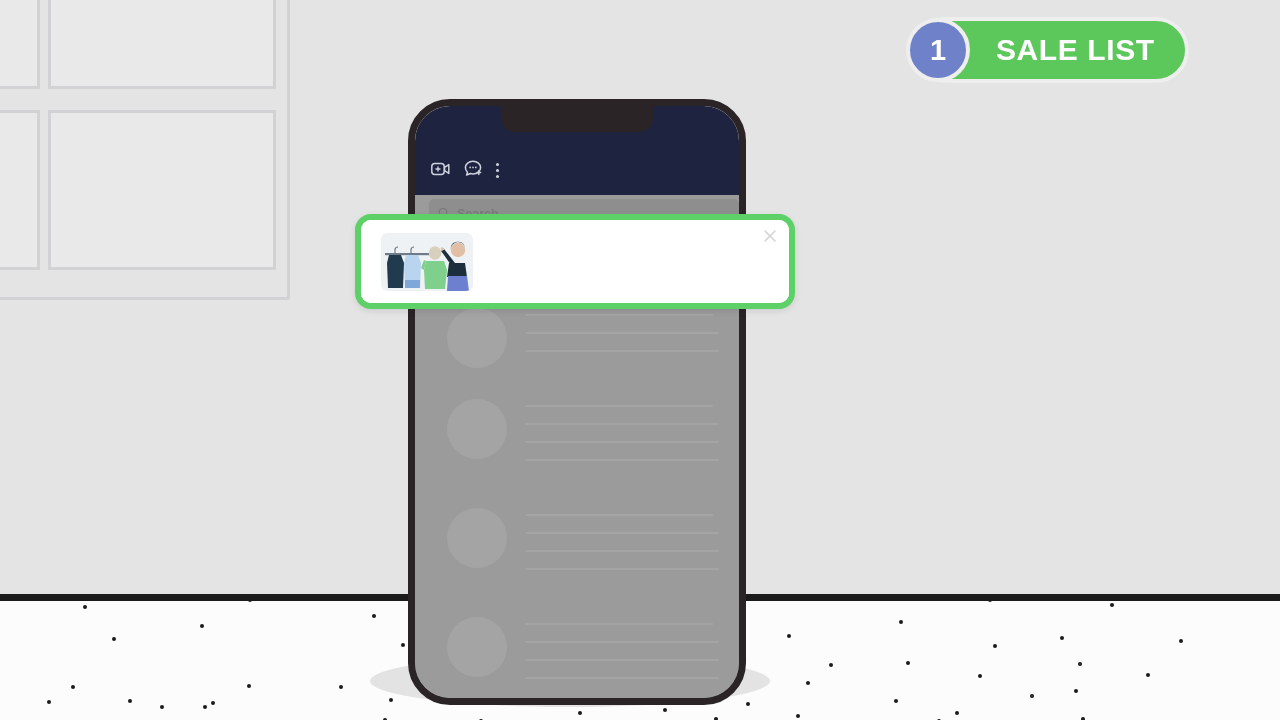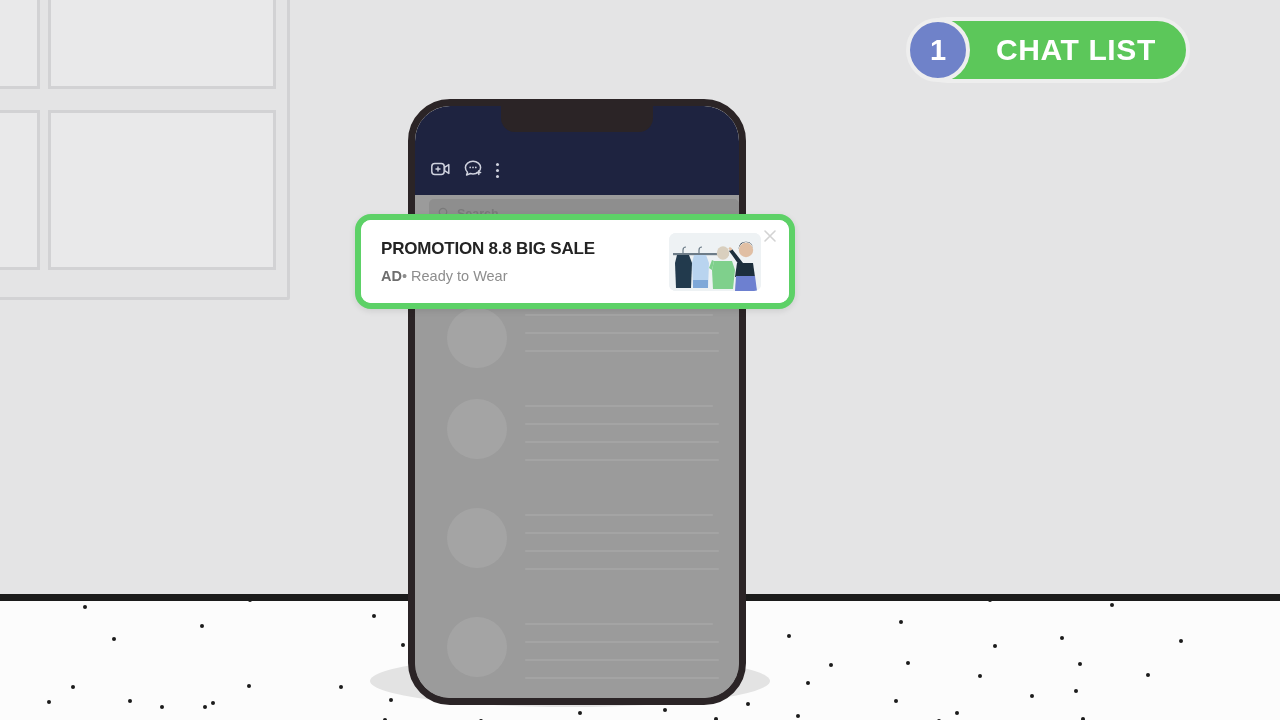--- a/index.html
+++ b/index.html
@@ -325,26 +325,20 @@
             <div class="sk-line" style="width:99%"></div>
           </div>
         </div>
       </div>
 
     </div>
   </div>
 
   <div class="ad-wrap">
     <div class="ad-inner">
-      <div class="ad-text">
-        <div class="ad-title">PROMOTION 8.8 BIG SALE</div>
-        <div class="ad-sub">
-          <span class="ad-tag">AD</span><span>•</span> <span>Ready to Wear</span>
-        </div>
-      </div>
 
       <div class="ad-thumb">
         <svg width="92" height="58" viewBox="0 0 92 58">
           <rect width="92" height="58" fill="#eef2f4"></rect>
 
           <rect x="4" y="20" width="56" height="2.2" fill="#6d7c88"></rect>
 
           <path d="M14 20 v-3 a3 3 0 0 1 3 -3" stroke="#6d7c88" stroke-width="1.2" fill="none"></path>
           <path d="M30 20 v-3 a3 3 0 0 1 3 -3" stroke="#6d7c88" stroke-width="1.2" fill="none"></path>
 
@@ -373,17 +367,17 @@
         <svg width="18" height="18" viewBox="0 0 18 18" fill="none">
           <path d="M4 4 L14 14 M14 4 L4 14" stroke="#d3d3d3" stroke-width="1.6" stroke-linecap="round"></path>
         </svg>
       </span>
     </div>
   </div>
 
   <div class="step-badge">
     <div class="step-circle">1</div>
     <div class="step-pill">
-      <span class="step-pill-label">CHAT LIST</span>
+      <span class="step-pill-label">SALE LIST</span>
     </div>
   </div>
 
 </div>
 
 </body></html>

